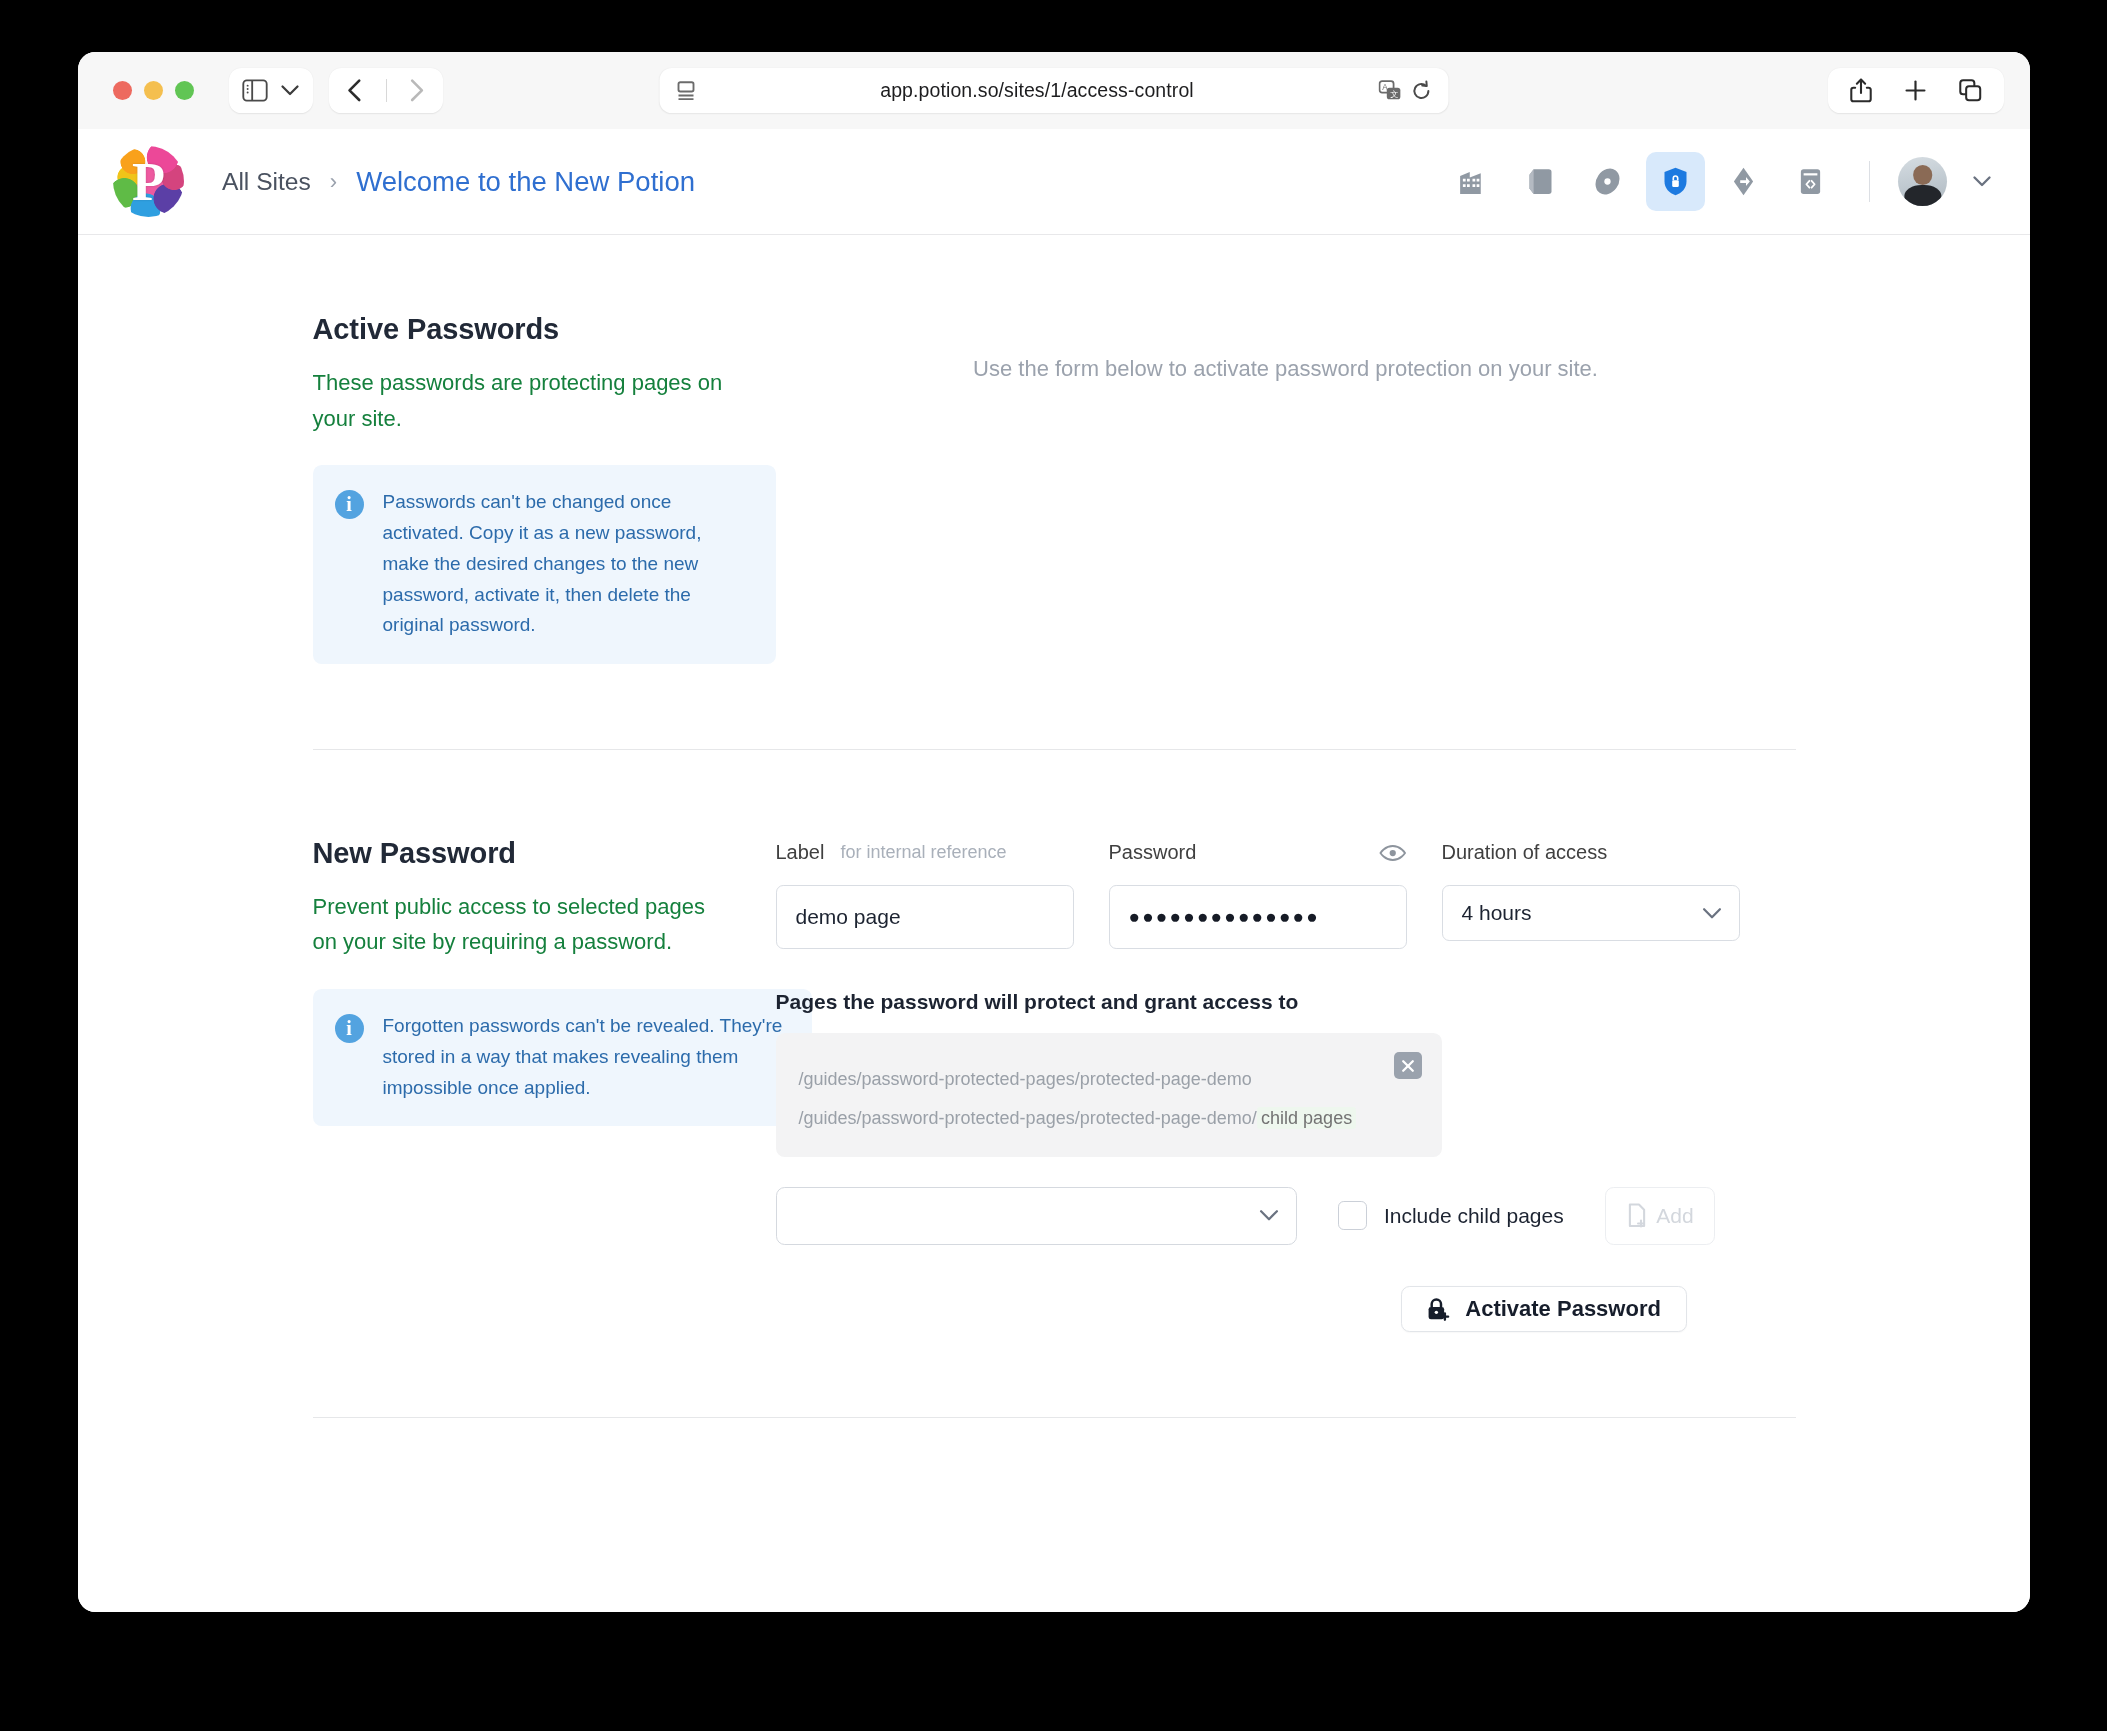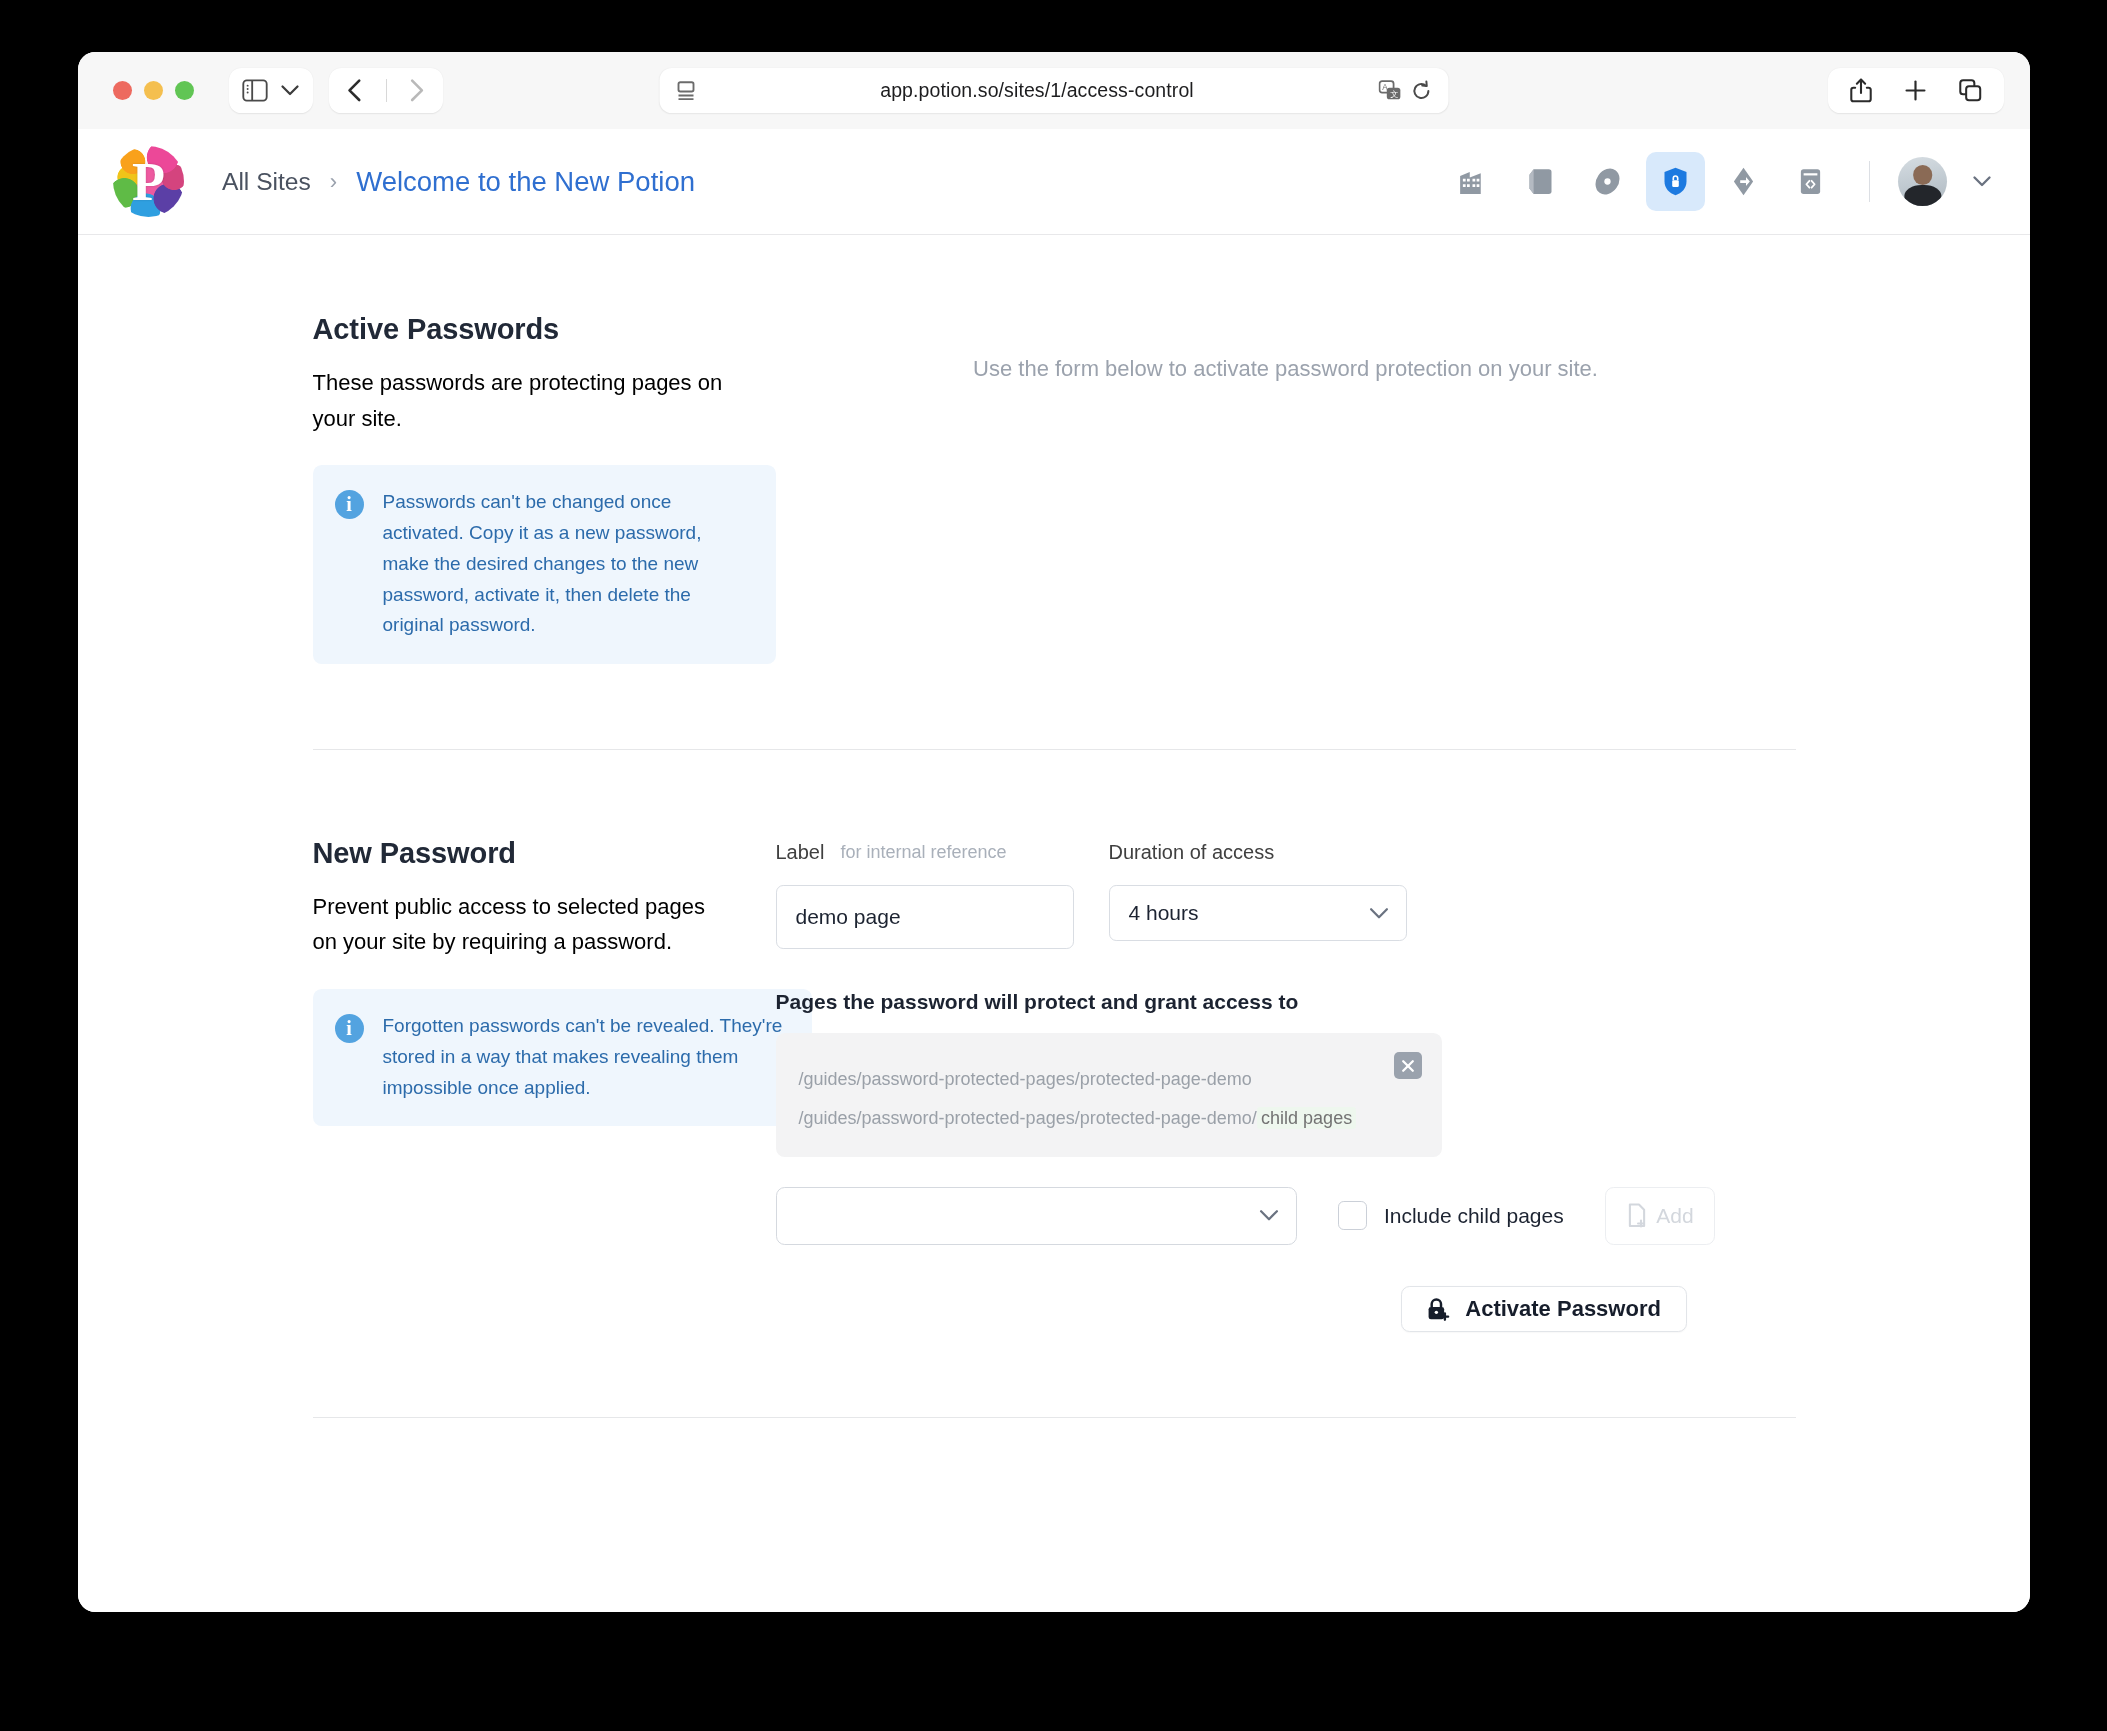--- a/index.html
+++ b/index.html
@@ -159,21 +159,21 @@
   .row { display: flex; }
   .col-left { width: 463px; flex: 0 0 463px; padding-right: 43px; }
   .col-right { flex: 1 1 auto; }
 
   .sec-title {
     font-size: 29px; font-weight: 700; color: #212937;
     letter-spacing: -0.1px;
   }
   .sec-desc {
     margin-top: 19px;
-    font-size: 22px; color: #000000; line-height: 1.62;
+    font-size: 22px; color: #15803d; line-height: 1.62;
   }
 
   .callout {
     margin-top: 29px;
     background: #eff6fd;
     border-radius: 8.7px;
     padding: 22px 24.6px 23px 22px;
     display: flex; gap: 19px;
   }
   .callout.one { width: 463px; }
@@ -522,20 +522,34 @@
             <div class="form-row">
 
               <div class="field label-f">
                 <div class="field-head">
                   <span class="field-label">Label</span>
                   <span class="field-hint">for internal reference</span>
                 </div>
                 <div class="input">demo page</div>
               </div>
 
+              <div class="field pass-f">
+                <div class="field-head">
+                  <span class="field-label">Password</span>
+                  <span class="eye-wrap icon-btn">
+                    <svg width="27.5" height="22" viewBox="0 0 22 16">
+                        <path d="M1.2 8S4.6 2.4 11 2.4 20.8 8 20.8 8 17.4 13.6 11 13.6 1.2 8 1.2 8z" fill="none" stroke="#8d949d" stroke-width="1.5"></path>
+                        <circle cx="11" cy="8" r="2.5" fill="#8d949d"></circle>
+                      </svg>
+                  </span>
+                </div>
+                <div class="input">
+                  <span class="dots">●●●●●●●●●●●●●●</span>
+                </div>
+              </div>
 
               <div class="field dur-f">
                 <div class="field-head">
                   <span class="field-label">Duration of access</span>
                 </div>
                 <div class="select">
                   <span>4 hours</span>
                   <span class="chev icon-btn">
                     <svg width="22" height="14.5" viewBox="0 0 16 11">
                         <polyline points="2,2.5 8,8.5 14,2.5" fill="none" stroke="#6a7280" stroke-width="1.7" stroke-linecap="round" stroke-linejoin="round"></polyline>

